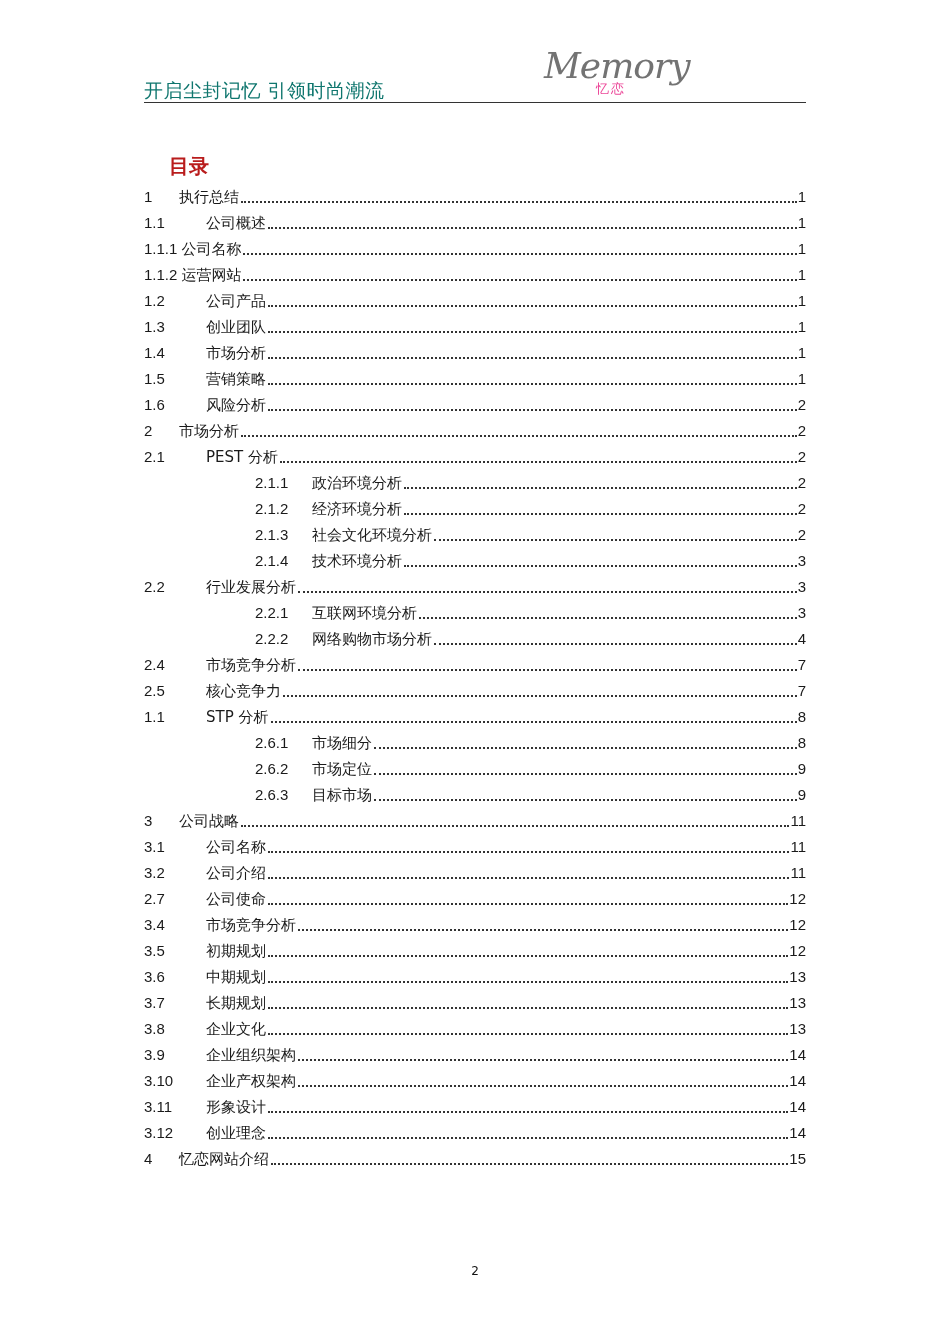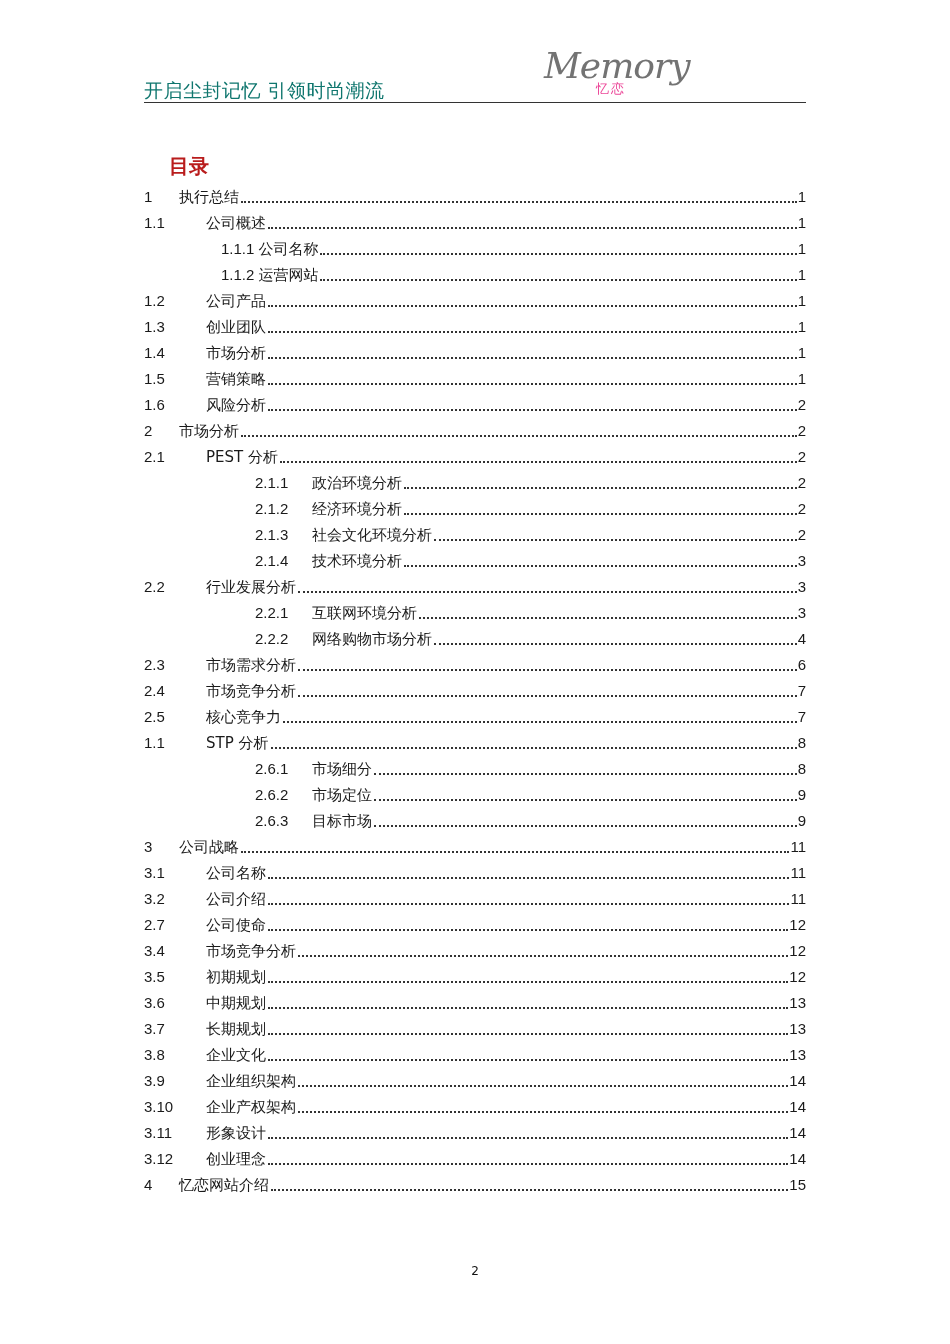--- a/index.html
+++ b/index.html
@@ -9,21 +9,21 @@
   .logo{position:absolute;left:400px;top:6px;width:135px;height:58px;}
   .logo-text{position:absolute;left:0;top:0;font-family:"DejaVu Serif",serif;font-style:italic;font-size:36px;color:#737373;line-height:40px;letter-spacing:-1px;}
   .logo-sub{position:absolute;left:52px;top:34px;font-size:13px;color:#ec4899;letter-spacing:2px;}
   .toc-title{position:absolute;left:144px;top:153px;font-size:20px;color:#b91c1c;font-weight:bold;margin-left:25px;}
   .toc{position:absolute;left:144px;top:184px;width:662px;}
   .row{position:relative;height:26px;display:flex;align-items:center;font-size:15px;line-height:26px;white-space:nowrap;}
   .num{display:inline-block;font-family:"Liberation Sans",sans-serif;font-size:15px;}
   .lvl1 .num{width:35px;margin-left:0;}
   .lvl2 .num{width:62px;}
   .lvl3 .num{width:57px;margin-left:111px;}
-  .lvl3c .num{width:auto;margin-left:77px;margin-right:4px;}
+  .lvl3c .num{width:auto;margin-right:4px;}
   .label{flex:0 0 auto;padding-right:2px;}
   .leader{flex:1 1 auto;border-bottom:2px dotted #333;height:0;margin-top:10px;align-self:center;}
   .page{flex:0 0 auto;font-family:"Liberation Sans",sans-serif;padding-left:1px;}
   .footer-page{position:absolute;left:0;width:950px;top:1264px;text-align:center;font-size:12px;color:#111;}
 </style>
 </head>
 <body>
 
 <div class="header">
   <div class="header-slogan">开启尘封记忆  引领时尚潮流</div>
@@ -138,26 +138,20 @@
       <span class="leader"></span>
       <span class="page">3</span>
     </div>
     <div class="row lvl3">
       <span class="num">2.2.2</span>
       <span class="label">网络购物市场分析</span>
       <span class="leader"></span>
       <span class="page">4</span>
     </div>
     <div class="row lvl2">
-      <span class="num">2.3</span>
-      <span class="label">市场需求分析</span>
-      <span class="leader"></span>
-      <span class="page">6</span>
-    </div>
-    <div class="row lvl2">
       <span class="num">2.4</span>
       <span class="label">市场竞争分析</span>
       <span class="leader"></span>
       <span class="page">7</span>
     </div>
     <div class="row lvl2">
       <span class="num">2.5</span>
       <span class="label">核心竞争力</span>
       <span class="leader"></span>
       <span class="page">7</span>

